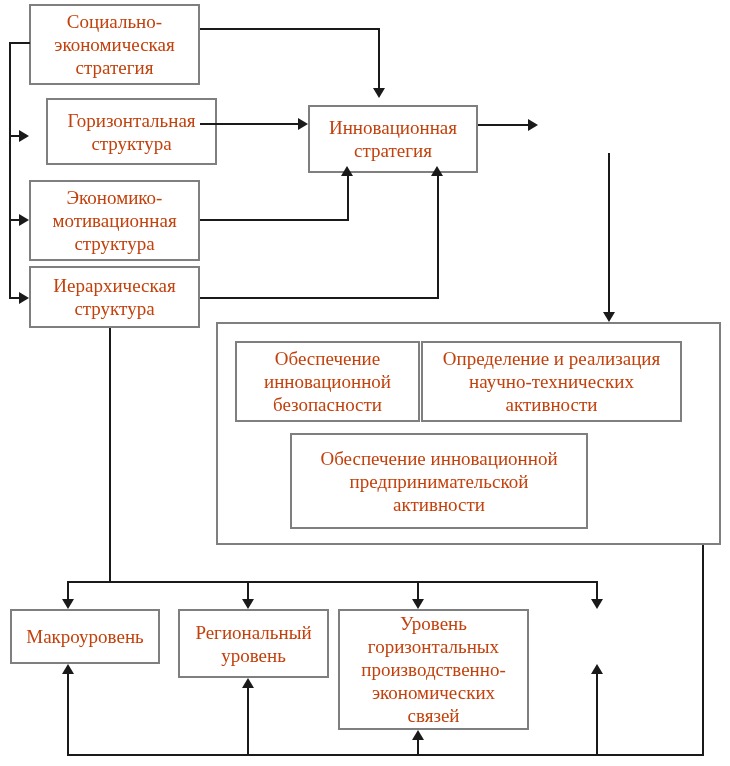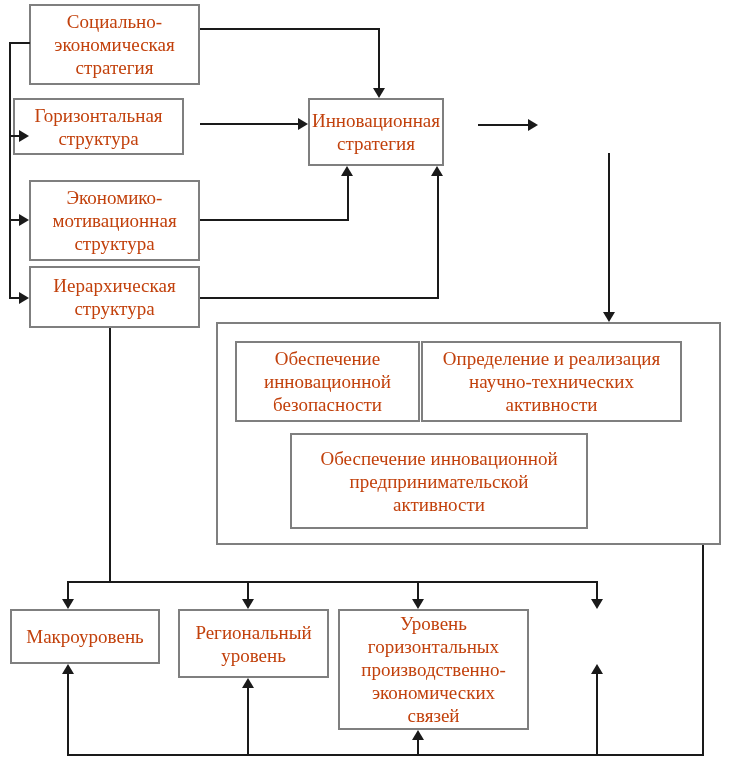--- a/index.html
+++ b/index.html
@@ -43,34 +43,34 @@
 </head>
 <body>
 
 <div class="canvas">
 
   <div class="node" style="left:29px;top:4px;width:171px;height:81px">
     <span>Социально-
 экономическая
 стратегия</span>
   </div>
-  <div class="node" style="left:13px;top:98px;width:171px;height:57px">
+  <div class="node" style="left:46px;top:98px;width:171px;height:67px">
     <span>Горизонтальная
 структура</span>
   </div>
   <div class="node" style="left:29px;top:180px;width:171px;height:81px">
     <span>Экономико-
 мотивационная
 структура</span>
   </div>
   <div class="node" style="left:29px;top:266px;width:171px;height:62px">
     <span>Иерархическая
 структура</span>
   </div>
-  <div class="node" style="left:308px;top:98px;width:136px;height:68px">
+  <div class="node" style="left:308px;top:105px;width:170px;height:68px">
     <span>Инновационная
 стратегия</span>
   </div>
 
   <div class="group" style="left:216px;top:322px;width:505px;height:223px"></div>
   <div class="node" style="left:235px;top:341px;width:185px;height:81px">
     <span>Обеспечение
 инновационной
 безопасности</span>
   </div>

